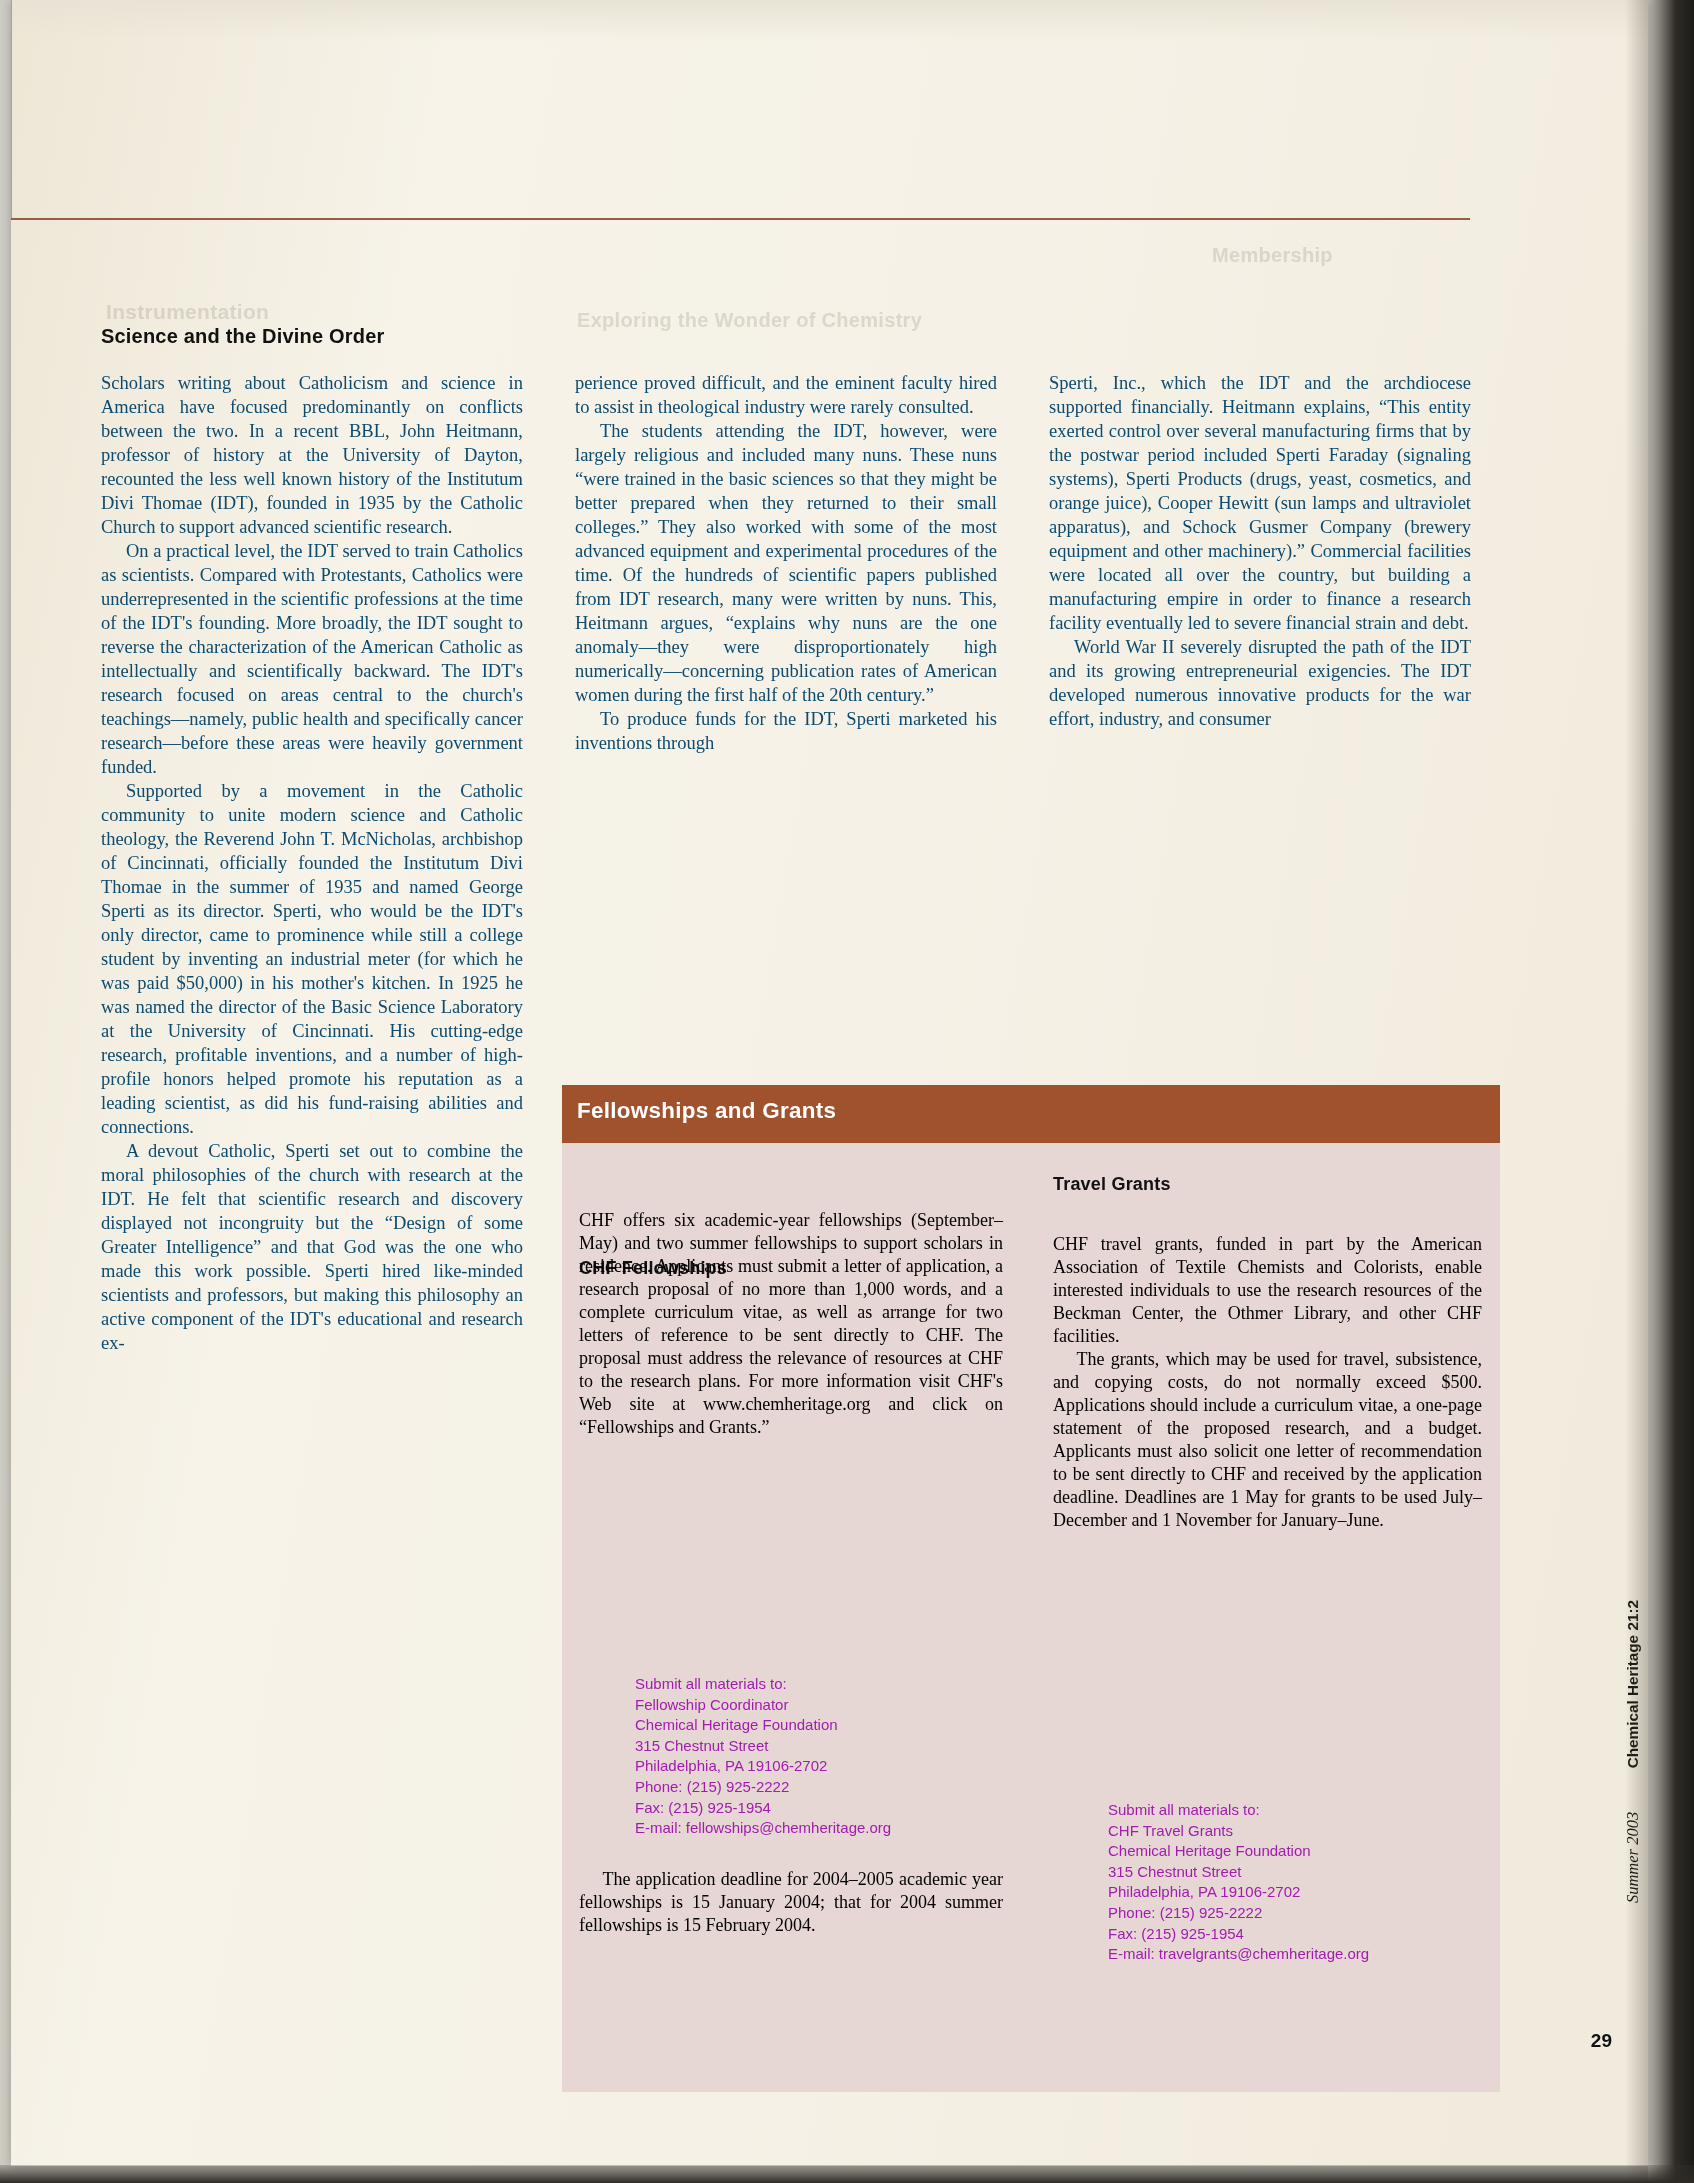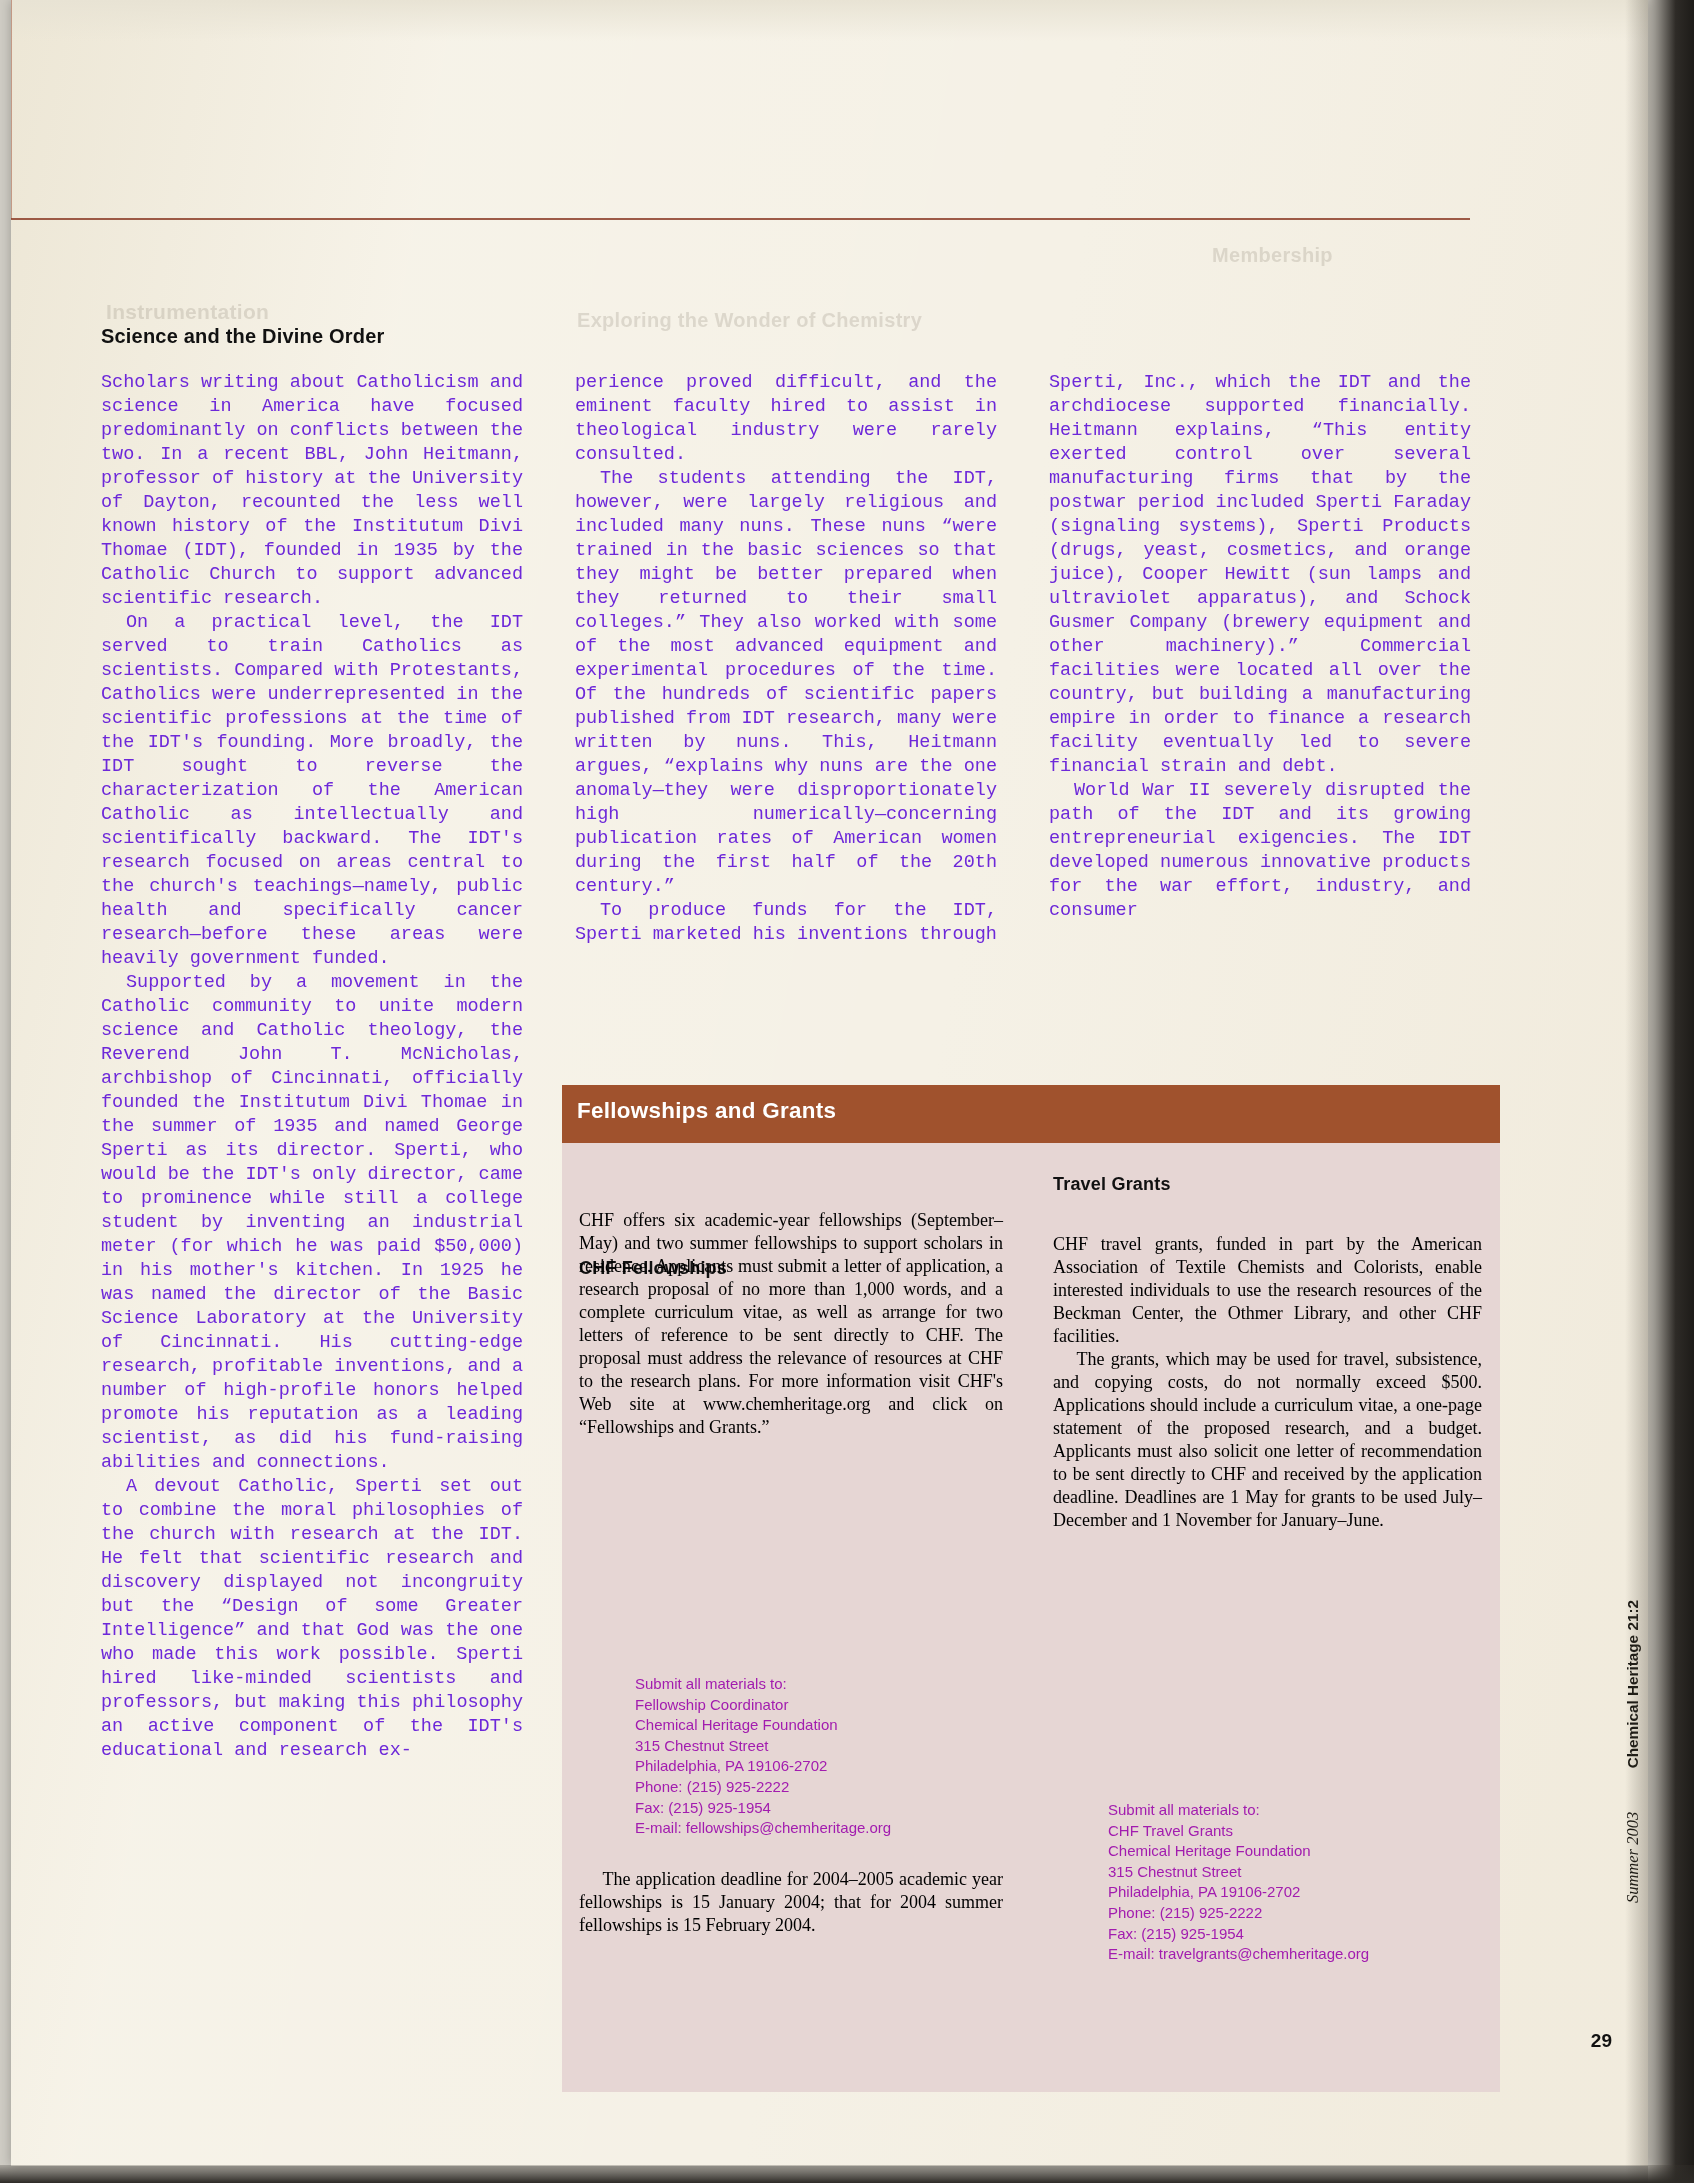--- a/index.html
+++ b/index.html
@@ -91,24 +91,24 @@
     position: absolute;
     color: rgba(120,110,95,0.20);
     font-family: "Liberation Sans", sans-serif;
     font-weight: bold;
     letter-spacing: 0.3px;
   }
 
   
   .col {
     position: absolute;
-    font-family: Liberation Mono, monospace;
+    font-family: Liberation Serif, serif;
     font-size: 18.5px;
     line-height: 24px;
-    color: #6d28d9;
+    color: #0c4a6e;
     text-align: justify;
     text-justify: inter-word;
     hyphens: manual;
   }
   .col p { margin: 0; }
   .col p + p { text-indent: 25px; }
 
   .col1 { left: 101px; top: 371px; width: 422px; }
   .col2 { left: 575px; top: 371px; width: 422px; }
   .col3 { left: 1049px; top: 371px; width: 422px; }

